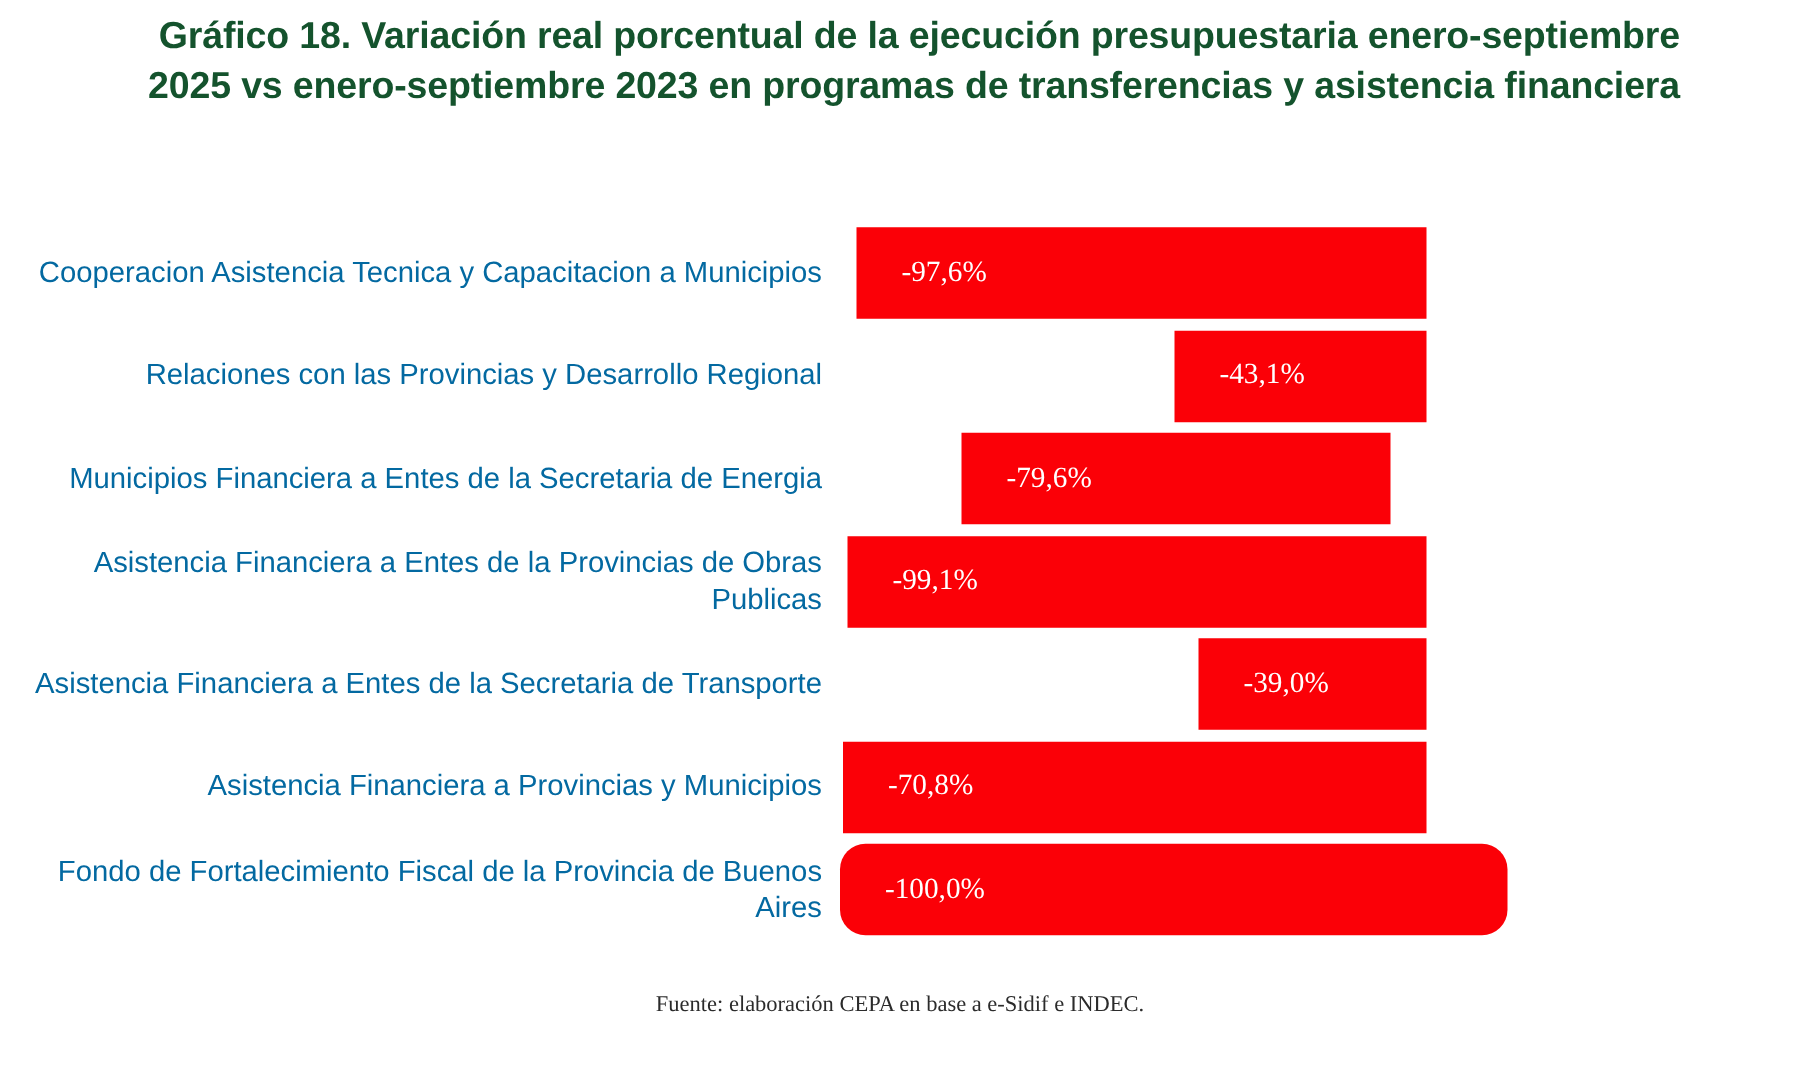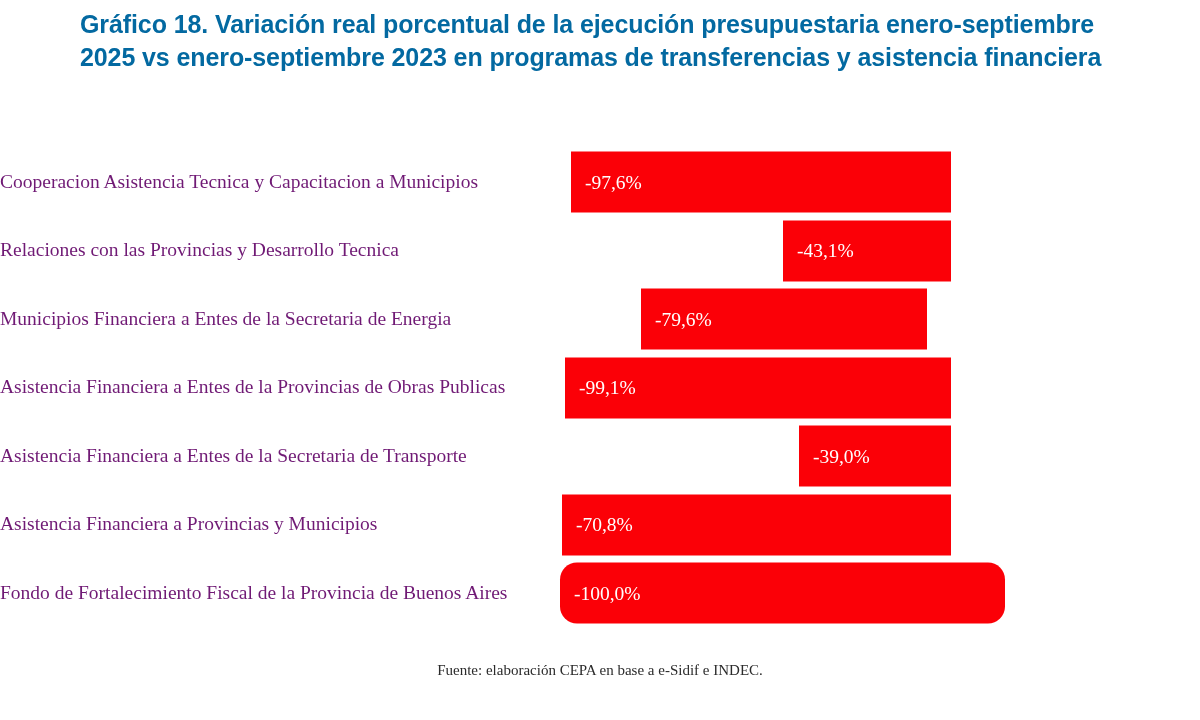--- a/index.html
+++ b/index.html
@@ -17,22 +17,22 @@
     position: relative;
     width: 1200px;
     height: 720px;
     box-sizing: border-box;
   }
   .chart-title {
     position: absolute;
     top: 8px;
     left: 80px;
     width: 1040px;
-    text-align: left;
-    color: #0369a1;
+    text-align: right;
+    color: #14532d;
     font-size: 25px;
     font-weight: bold;
     line-height: 1.32;
     letter-spacing: -0.1px;
   }
   .plot-area {
     position: absolute;
     top: 148px;
     left: 0;
     width: 1200px;
@@ -41,23 +41,24 @@
   .row {
     position: relative;
     height: 68.5px;
     display: flex;
     align-items: center;
   }
   .cat-label {
     width: 560px;
     padding-right: 12px;
     box-sizing: border-box;
-    color: #701a75;
+    text-align: right;
+    color: #0369a1;
     font-size: 19.5px;
-    font-family: Liberation Serif, serif;
+    font-family: Liberation Sans, sans-serif;
     line-height: 1.26;
   }
   .bar-zone {
     position: relative;
     flex: 1 1 auto;
     height: 100%;
   }
   .bar {
     position: absolute;
     top: 50%;
@@ -65,21 +66,21 @@
     height: 61px;
     background: #fb0007;
     display: flex;
     align-items: center;
     box-sizing: border-box;
   }
   .bar-value {
     color: #ffffff;
     font-size: 19.5px;
     font-family: "Liberation Serif", serif;
-    padding-left: 14px;
+    padding-left: 30px;
     white-space: nowrap;
   }
   .source-note {
     position: absolute;
     top: 662px;
     left: 0;
     width: 1200px;
     text-align: center;
     color: #2b2b2b;
     font-size: 15px;
@@ -98,21 +99,21 @@
     <div class="row">
       <div class="cat-label">Cooperacion Asistencia Tecnica y Capacitacion a Municipios</div>
       <div class="bar-zone">
         <div class="bar" style="left:11px; width:380px;">
           <span class="bar-value">-97,6%</span>
         </div>
       </div>
     </div>
 
     <div class="row">
-      <div class="cat-label">Relaciones con las Provincias y Desarrollo Tecnica</div>
+      <div class="cat-label">Relaciones con las Provincias y Desarrollo Regional</div>
       <div class="bar-zone">
         <div class="bar" style="left:223px; width:168px;">
           <span class="bar-value">-43,1%</span>
         </div>
       </div>
     </div>
 
     <div class="row">
       <div class="cat-label">Municipios Financiera a Entes de la Secretaria de Energia</div>
       <div class="bar-zone">

